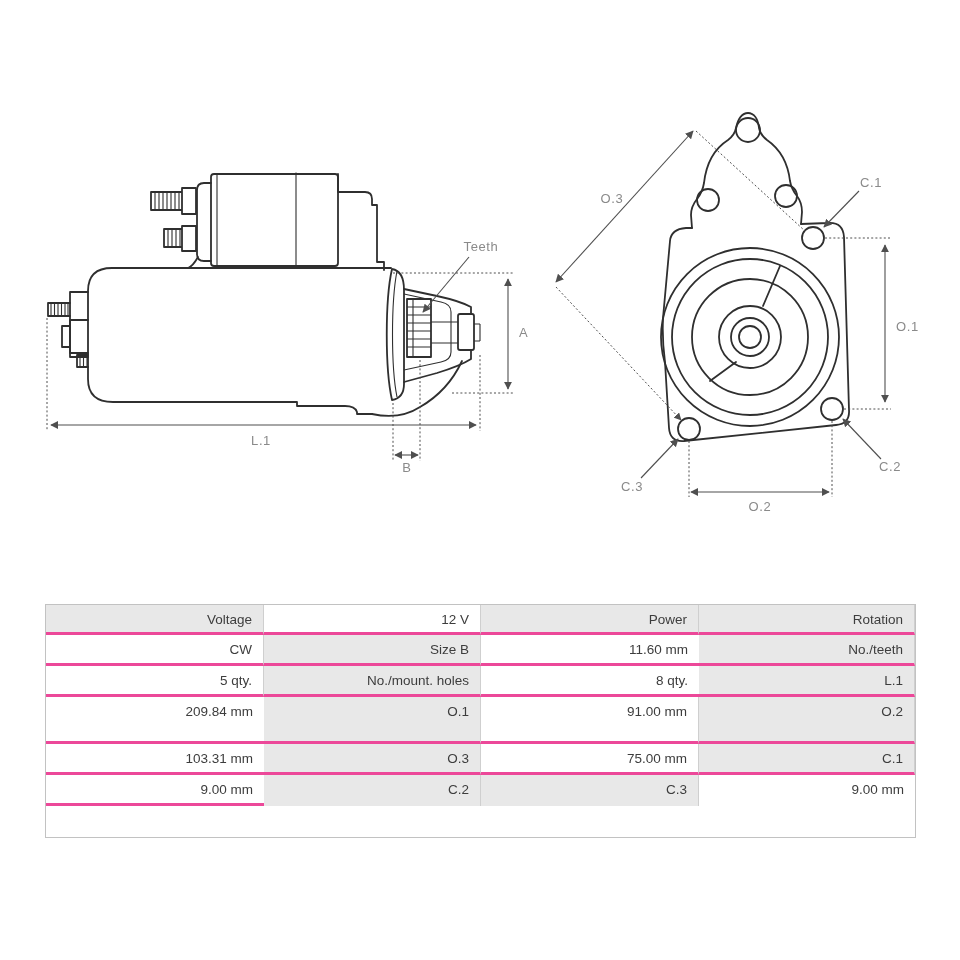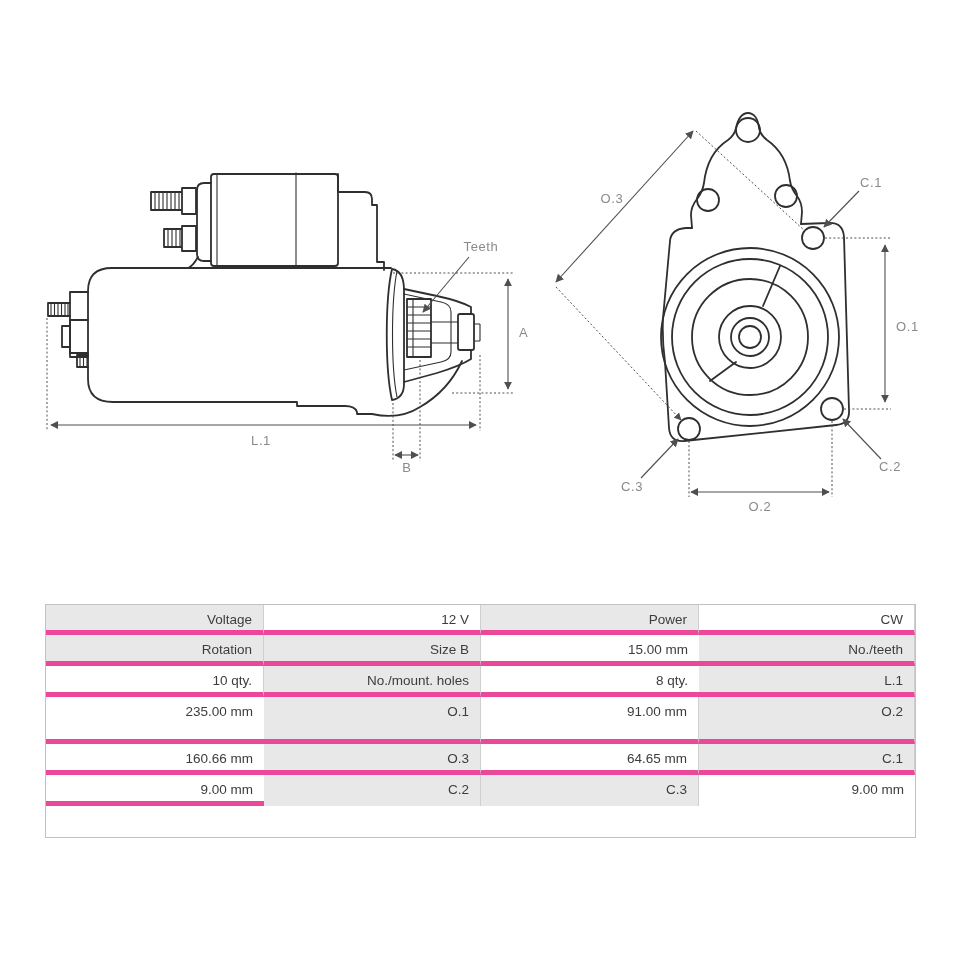--- a/index.html
+++ b/index.html
@@ -10,21 +10,21 @@
   .outline{stroke:#2f2f2f;stroke-width:1.8;fill:none;stroke-linejoin:round;stroke-linecap:round;}
   .thin{stroke:#2f2f2f;stroke-width:1.1;fill:none;}
   .dim{stroke:#4f4f4f;stroke-width:1.1;fill:none;}
   .dot{stroke:#4f4f4f;stroke-width:1;fill:none;stroke-dasharray:2 2.2;}
   
   .specs{position:absolute;left:45px;top:604px;width:871px;
          display:grid;grid-template-columns:218px 217px 218px 216px;
          grid-template-rows:30px 31px 31px 47px 31px 31px 31px;
          border:1px solid #c2c2c2;box-sizing:border-box;
          font-size:13.5px;color:#3d3d3d;}
-  .cell{box-sizing:border-box;border-right:1px solid #cfcfcf;border-bottom:5px solid #ec4899;
+  .cell{box-sizing:border-box;border-right:1px solid #cfcfcf;border-bottom:3px solid #ec4899;
         padding:7px 11px 2px 50px;text-align:right;line-height:16px;overflow:hidden;}
   .cell.c4{border-right:none;}
   .cell.r7{border-bottom:none;}
   .lbl{background:#e8e8e8;}
   .val{background:#ffffff;}
 </style>
 </head>
 <body>
 
 <div class="page">
@@ -138,40 +138,40 @@
       <text x="760" y="511" text-anchor="middle">O.2</text>
     </g>
   </svg>
 
   <div class="specs">
 
     <div class="cell lbl c1">Voltage</div>
     <div class="cell val c2">12 V</div>
     <div class="cell lbl c3">Power</div>
 
+    <div class="cell lbl c1">Rotation</div>
     <div class="cell val c2">CW</div>
-    <div class="cell lbl c1">Rotation</div>
     <div class="cell lbl c3">Size B</div>
-    <div class="cell val c4">15.00 mm</div>
+    <div class="cell val c4">11.60 mm</div>
 
     <div class="cell lbl c1">No./teeth</div>
-    <div class="cell val c2">10 qty.</div>
+    <div class="cell val c2">5 qty.</div>
     <div class="cell lbl c3">No./mount. holes</div>
     <div class="cell val c4">8 qty.</div>
 
     <div class="cell lbl c3">L.1</div>
-    <div class="cell val c4">235.00 mm</div>
+    <div class="cell val c4">209.84 mm</div>
 
     <div class="cell lbl c1">O.1</div>
     <div class="cell val c2">91.00 mm</div>
     <div class="cell lbl c3">O.2</div>
-    <div class="cell val c4">160.66 mm</div>
+    <div class="cell val c4">103.31 mm</div>
 
     <div class="cell lbl c1">O.3</div>
-    <div class="cell val c2">64.65 mm</div>
+    <div class="cell val c2">75.00 mm</div>
     <div class="cell lbl c3">C.1</div>
     <div class="cell val c4">9.00 mm</div>
 
     <div class="cell lbl c1 r7">C.2</div>
     <div class="cell lbl c3 r7">C.3</div>
     <div class="cell val c4 r7">9.00 mm</div>
   </div>
 
 </div>
 

